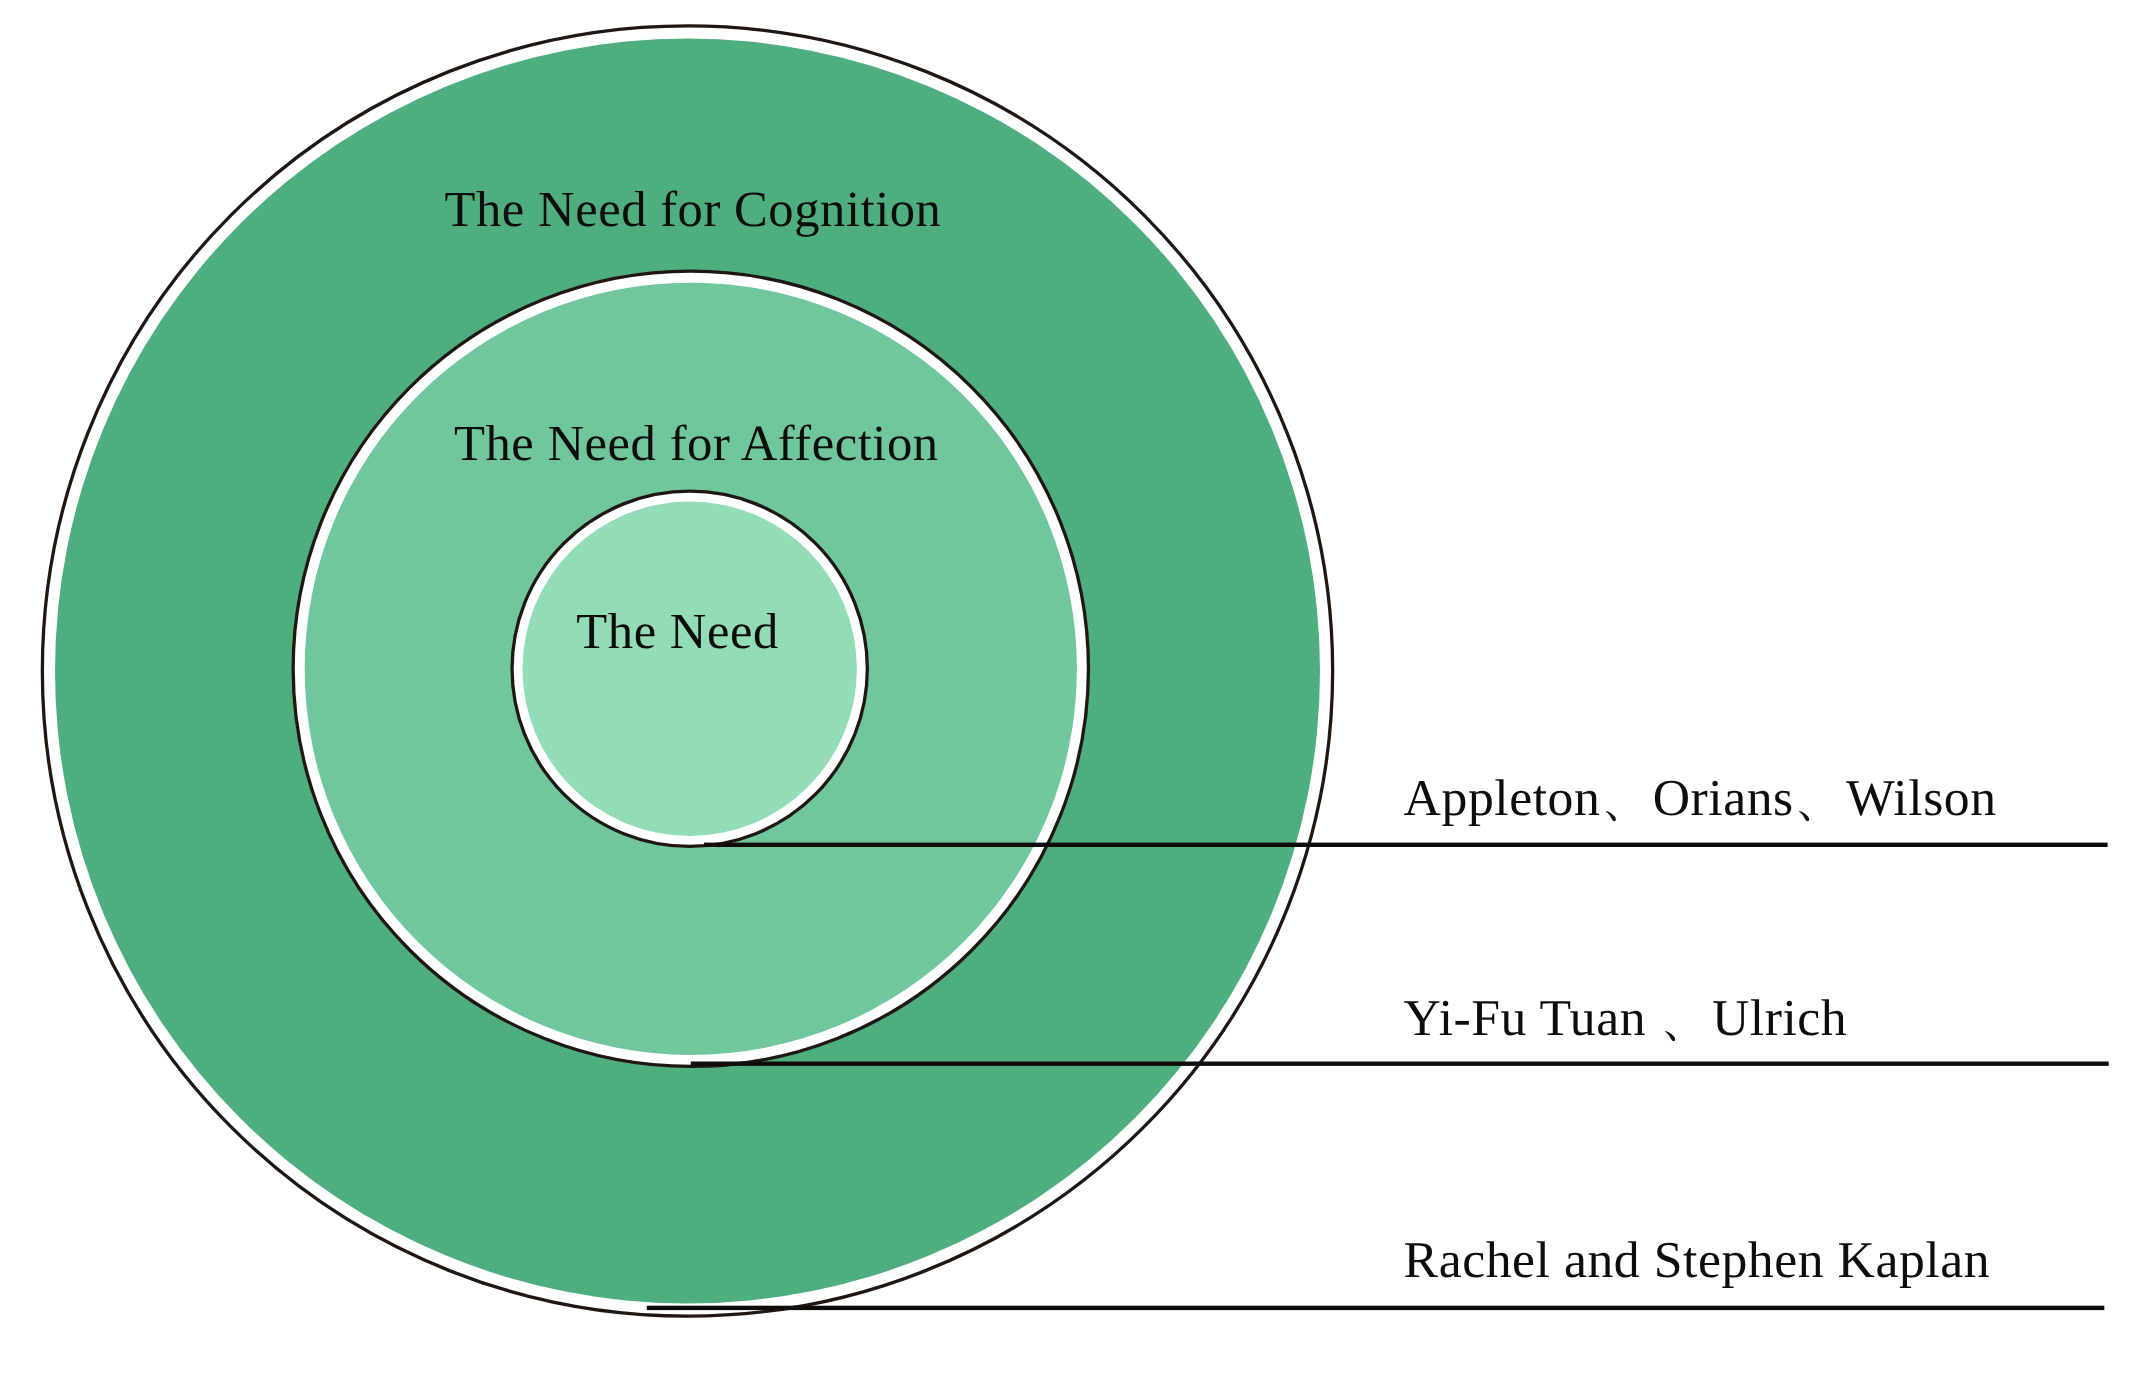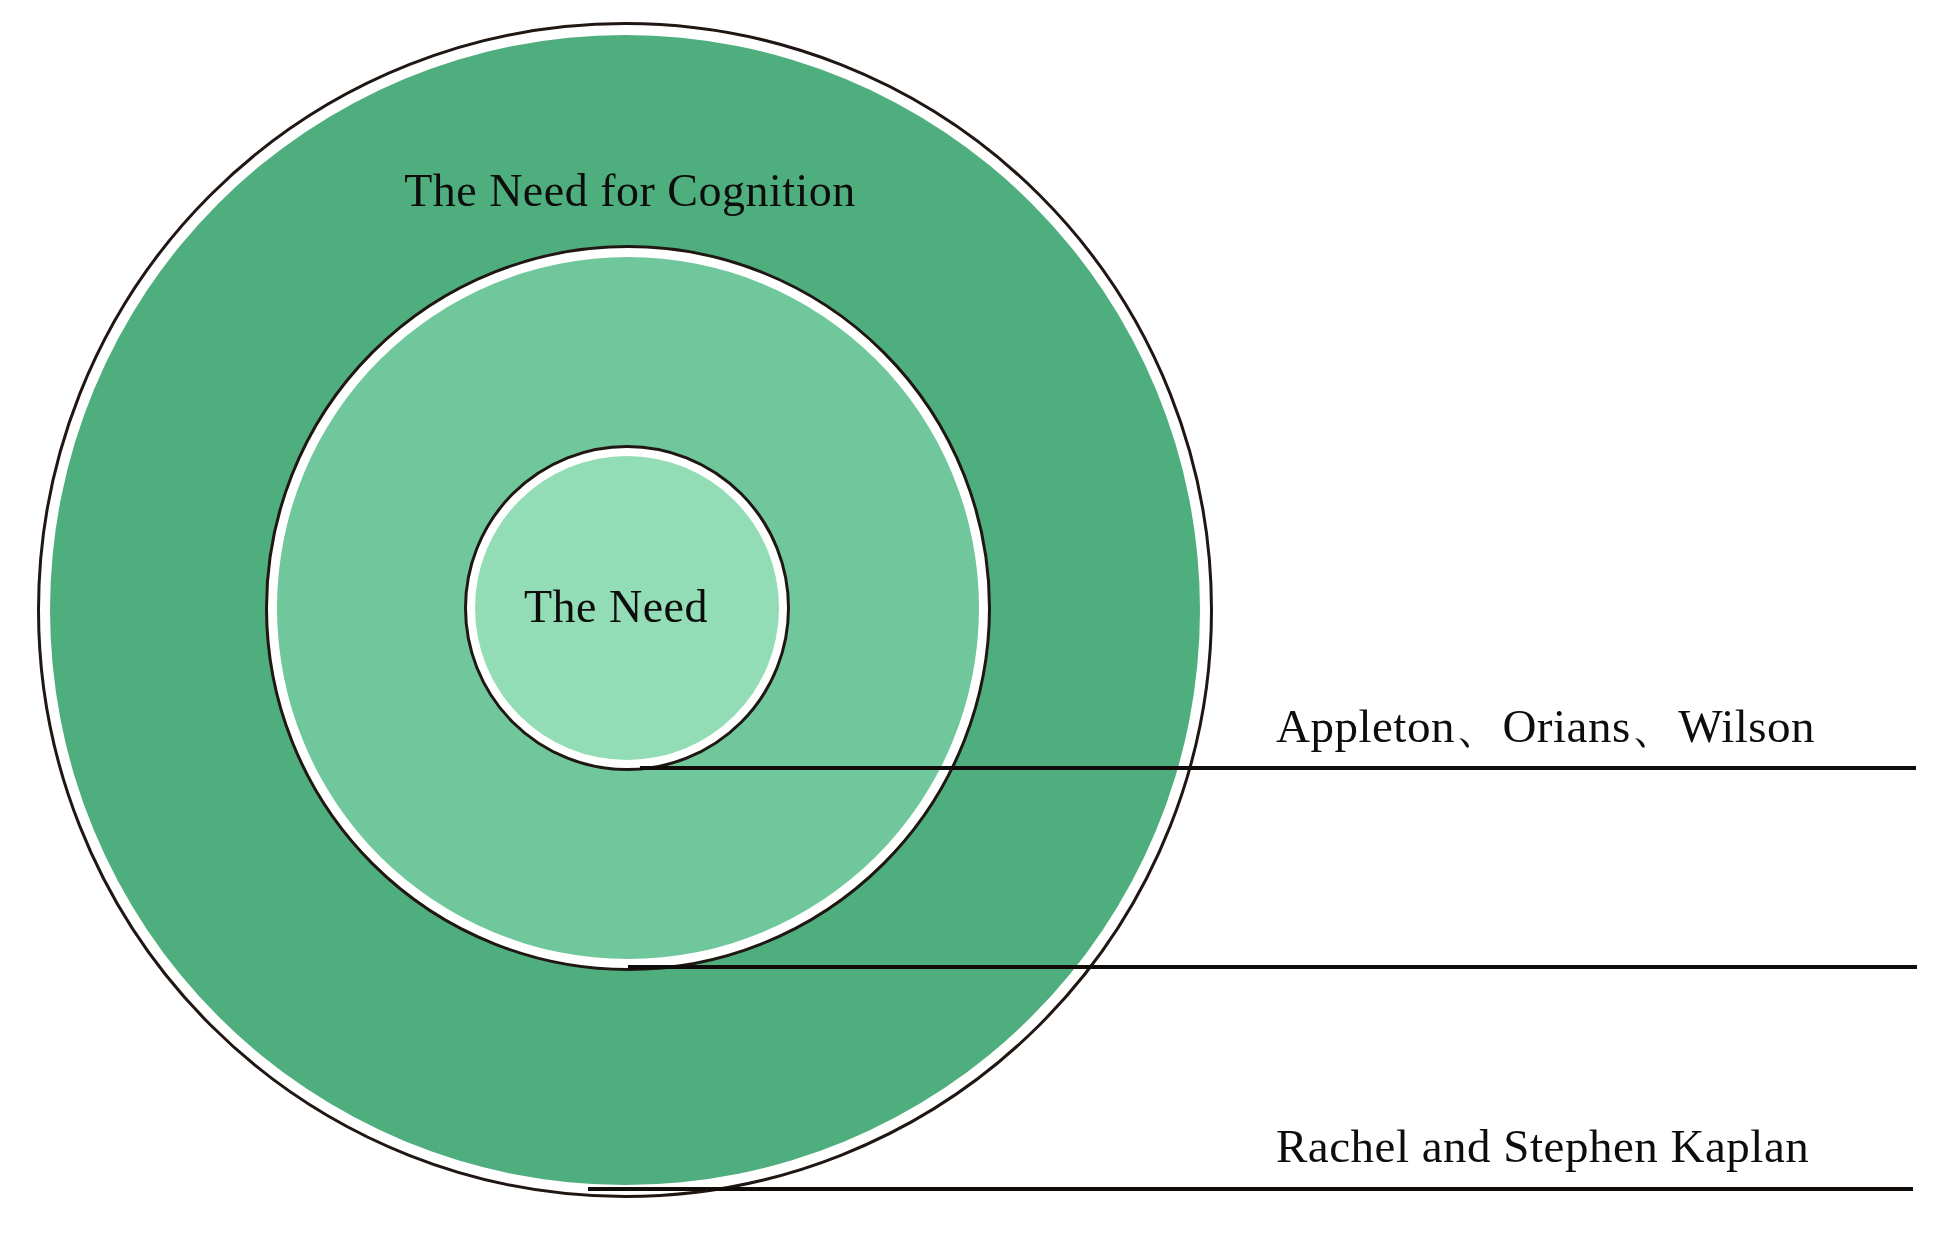--- a/index.html
+++ b/index.html
@@ -32,21 +32,21 @@
 
   .ring-label{
     position:absolute;
     transform:translate(-50%,-50%);
     font-size:46px;
     white-space:nowrap;
     letter-spacing:0.5px;
   }
   .lbl-cognition{left:630px;top:190px;}
   .lbl-affection{left:633px;top:403px;}
-  .lbl-survival{left:616px;top:607px;text-align:right;line-height:88px;}
+  .lbl-survival{left:616px;top:574px;text-align:right;line-height:88px;}
 
   .leader-line{
     position:absolute;
     height:4px;
     background:#0f0c0a;
   }
   .line-1{left:640px;top:766px;width:1276px;}
   .line-2{left:628px;top:965px;width:1289px;}
   .line-3{left:588px;top:1187px;width:1325px;}
 
@@ -75,27 +75,29 @@
   <div class="ring ring-middle">
     <div class="ring-fill" style="background: rgb(111, 199, 155);"></div>
   </div>
 
   <div class="ring ring-inner">
     <div class="ring-fill" style="background: rgb(146, 221, 181);"></div>
   </div>
 
   <div class="ring-label lbl-cognition">The Need for Cognition</div>
 
+  <div class="ring-label lbl-affection">The Need for Affection</div>
 
   <div class="ring-label lbl-survival">
     <div>The Need</div>
   </div>
 
   <div class="leader-line line-1"></div>
   <div class="leader-line line-2"></div>
   <div class="leader-line line-3"></div>
 
   <div class="annotation ann-1">Appleton、Orians、Wilson</div>
 
+  <div class="annotation ann-2">Yi-Fu Tuan 、Ulrich</div>
 
   <div class="annotation ann-3">Rachel and Stephen Kaplan</div>
 
 </div>
 
 </body></html>

